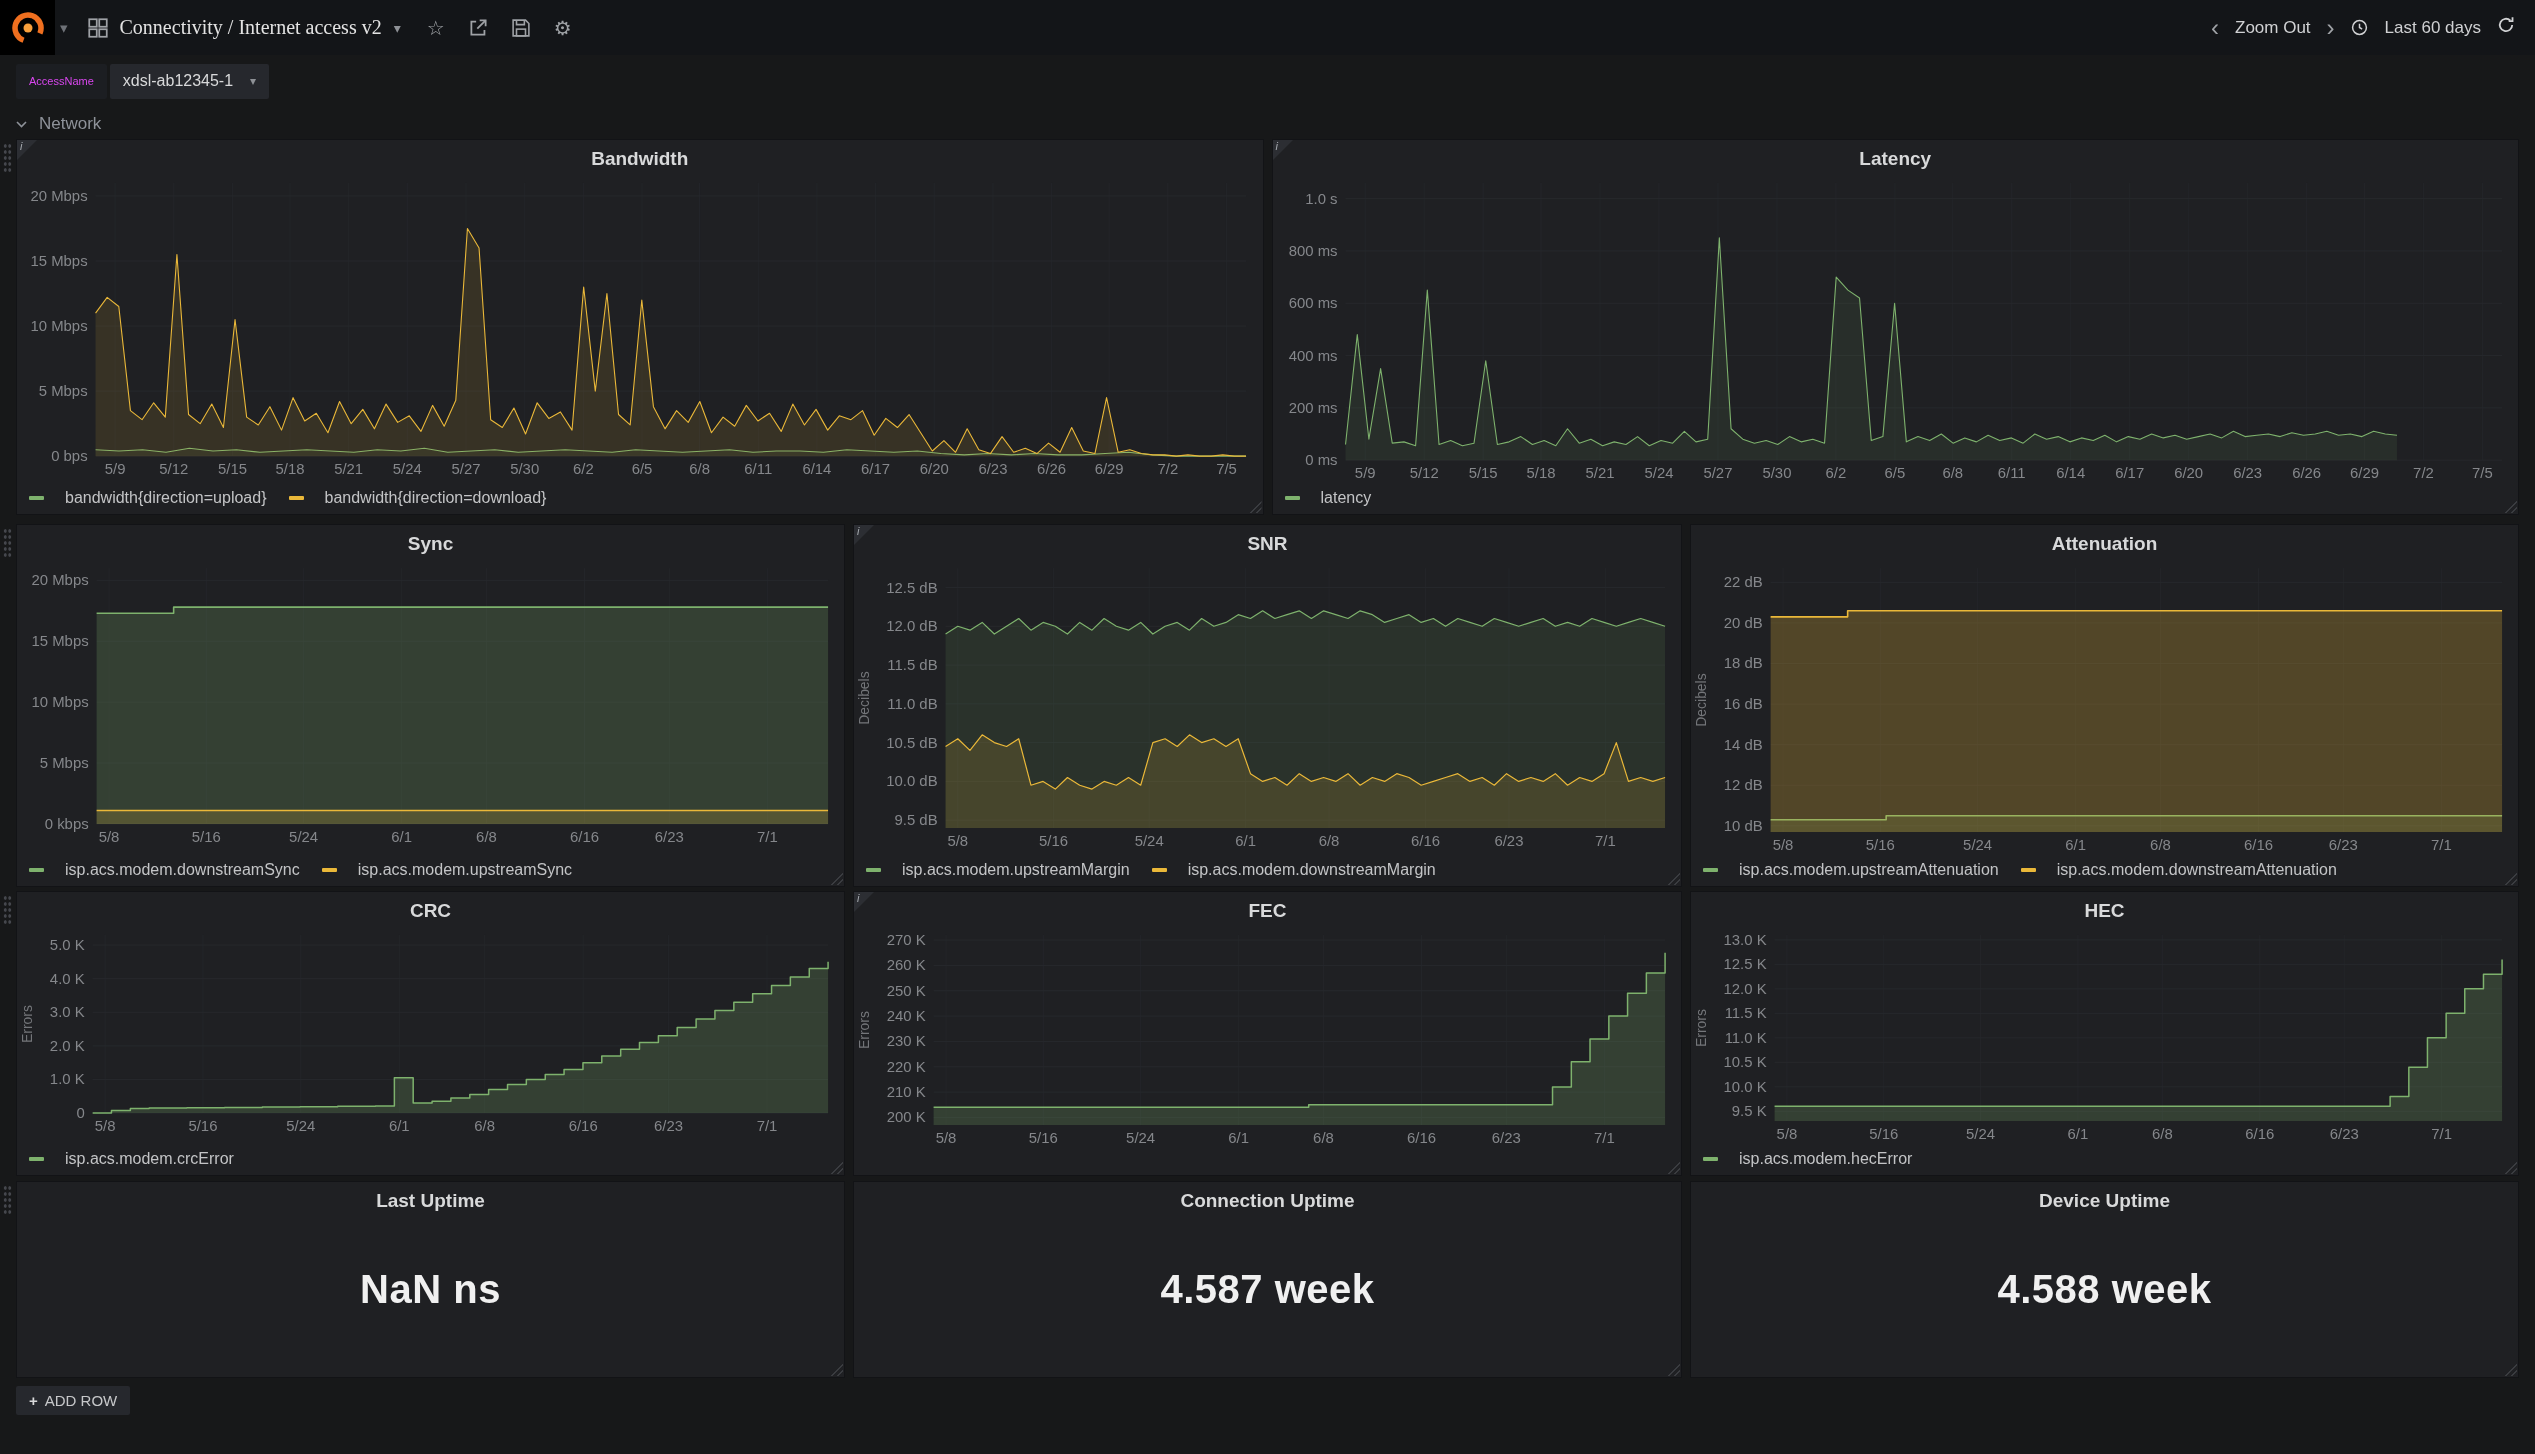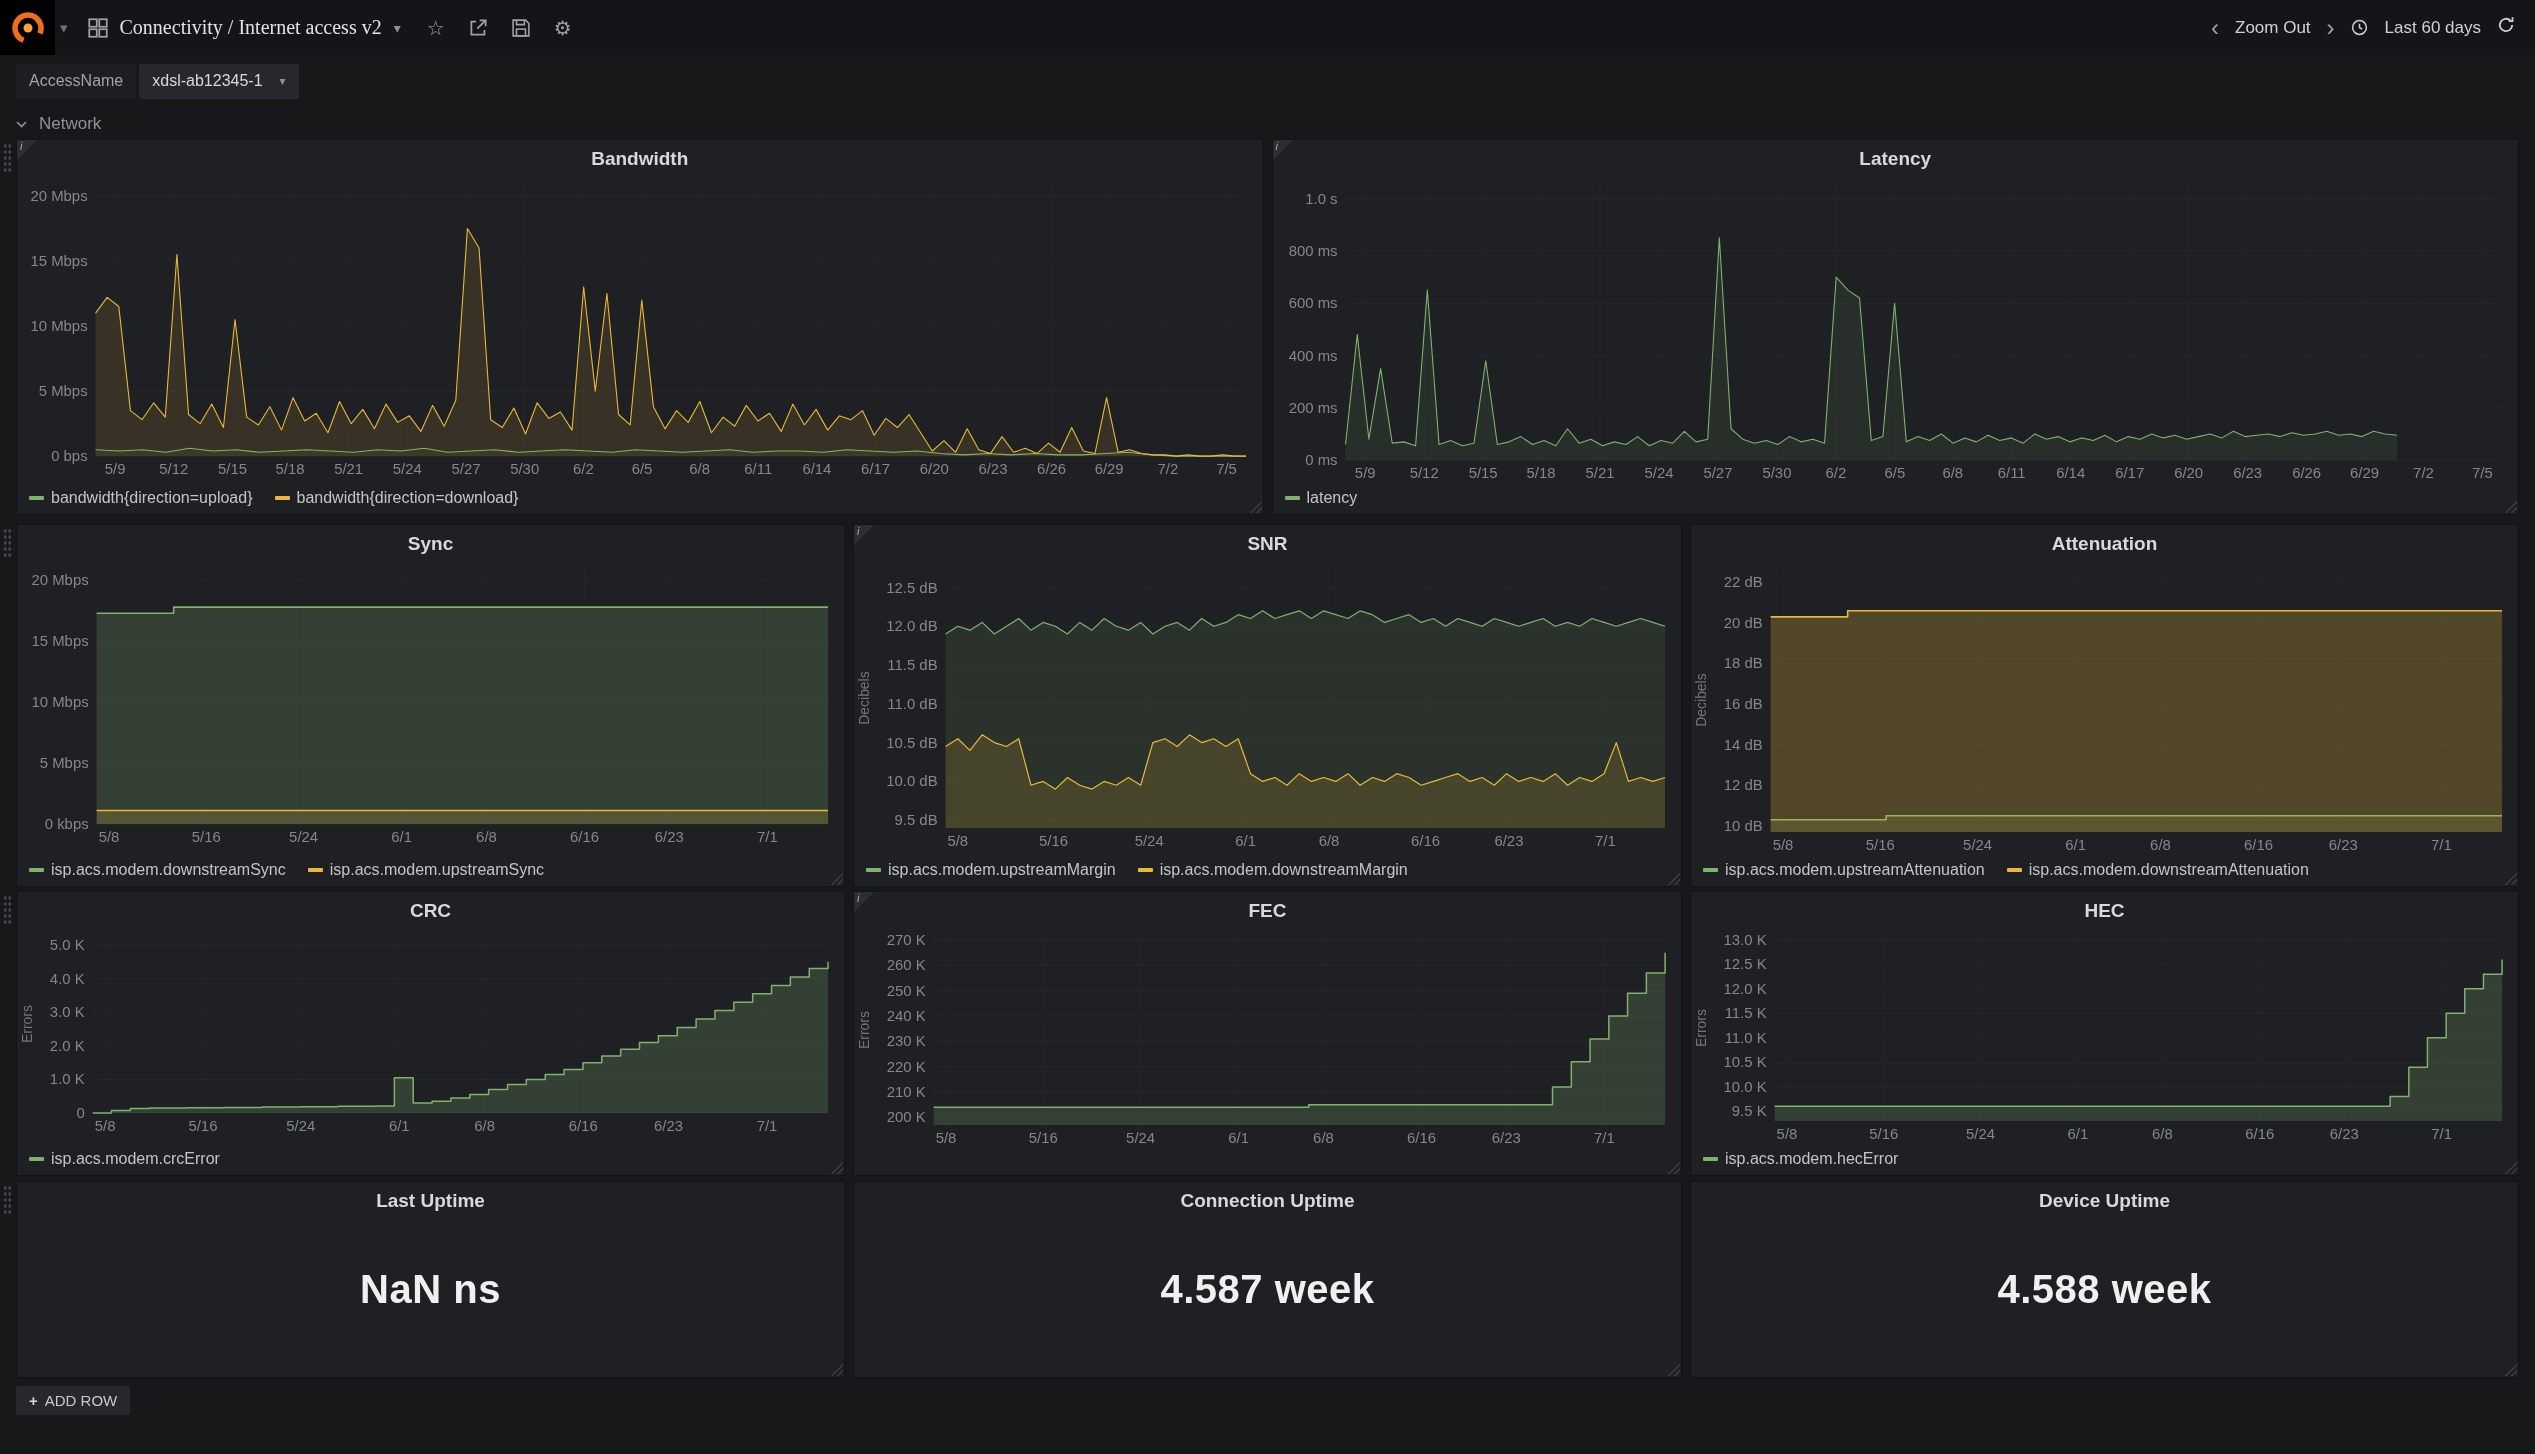--- a/index.html
+++ b/index.html
@@ -16,41 +16,41 @@
   .caret { color:#8e9196; font-size:14px; }
   .nav-icons { display:flex; align-items:center; gap:24px; margin-left:10px; color:#9fa2a6; }
   .nav-icons > span { cursor:pointer; font-size:20px; line-height:1; display:flex; align-items:center; }
   .nav-right { margin-left:auto; display:flex; align-items:center; gap:16px; padding-right:20px; font-size:17px; color:#d0d1d3; }
   .chev { font-size:24px; color:#9fa2a6; cursor:pointer; line-height:1; }
   .time-picker { display:flex; align-items:center; gap:17px; cursor:pointer; }
   .nav-btn { cursor:pointer; }
 
   
   .submenu { height:52px; display:flex; align-items:center; padding:0 16px; gap:3px; }
-  .var-label { background:#1c1e22; color:#a3a3a3; font-size:16px; padding:8px 13px; border-radius:2px; height:35px; display:flex; align-items:center; }
+  .var-label { background:#1c1e22; color:#d946ef; font-size:11px; padding:8px 13px; border-radius:2px; height:35px; display:flex; align-items:center; }
   .var-value { background:#26282d; color:#d8d9da; font-size:16px; padding:8px 13px; border-radius:2px; height:35px; display:flex; align-items:center; gap:17px; cursor:pointer; }
   .var-value .caret { font-size:12px; }
 
   
   .dashboard { padding:2px 16px 0 16px; }
   .row-header { display:flex; align-items:center; gap:12px; height:30px; color:#8e9299; font-size:17px; cursor:pointer; }
   .row-chevron { display:flex; align-items:center; }
   .row-section { margin-bottom:5px; }
   .panel-row { display:grid; gap:8px; position:relative; }
   .cols-2 { grid-template-columns:1fr 1fr; }
   .cols-3 { grid-template-columns:1fr 1fr 1fr; }
   .row-handle { position:absolute; left:-13px; top:4px; width:9px; height:30px;
     background-image:radial-gradient(#45474d 1.3px, transparent 1.5px);
     background-size:4.5px 6px; cursor:move; }
 
   .panel { background:#1f2023; border:1px solid #121316; position:relative; display:flex; flex-direction:column; min-width:0; }
   .panel-title { text-align:center; font-size:19px; font-weight:600; color:#d8d9da; padding:8px 0 3px 0; cursor:pointer; flex:0 0 auto; }
   .chart { flex:1 1 auto; min-height:0; }
   .legend { flex:0 0 auto; display:flex; gap:22px; align-items:center; padding:1px 10px 7px 12px; font-size:16px; color:#c3c4c6; white-space:nowrap; overflow:hidden; }
-  .legend-item { display:flex; align-items:center; gap:7px; cursor:pointer; }
+  .legend-item { display:flex; align-items:center; gap:21px; cursor:pointer; }
   .legend-swatch { width:15px; height:4px; border-radius:1px; display:inline-block; }
 
   .singlestat-value { flex:1; display:flex; align-items:center; justify-content:center; font-size:40px; font-weight:700; color:#f0f0f0; padding-bottom:14px; letter-spacing:0.5px; }
 
   .info-corner { position:absolute; top:0; left:0; width:0; height:0;
     border-top:20px solid #2c2e33; border-right:20px solid transparent; cursor:pointer; z-index:2; }
   .info-corner span { position:absolute; top:-20px; left:3px; font-size:11px; color:#a7abb1; font-style:italic; }
   .resize-corner { position:absolute; right:1px; bottom:1px; width:13px; height:13px;
     background:repeating-linear-gradient(-45deg, transparent 0 3px, #3a3c40 3px 4.5px);
     clip-path:polygon(100% 0, 100% 100%, 0 100%); cursor:nwse-resize; }

